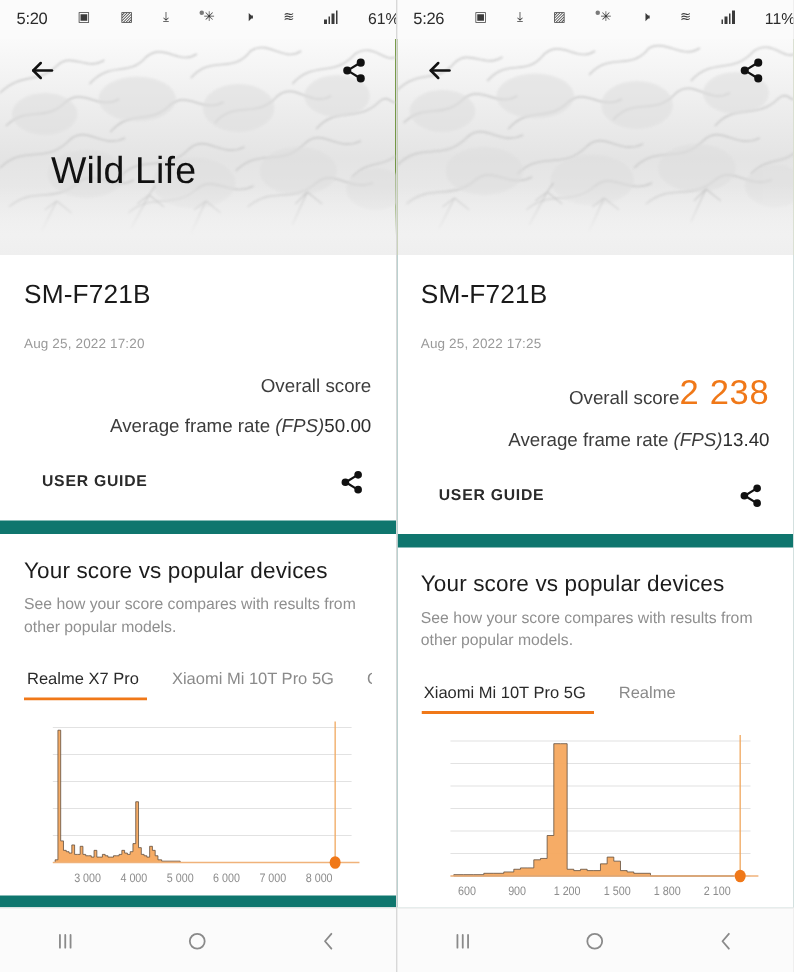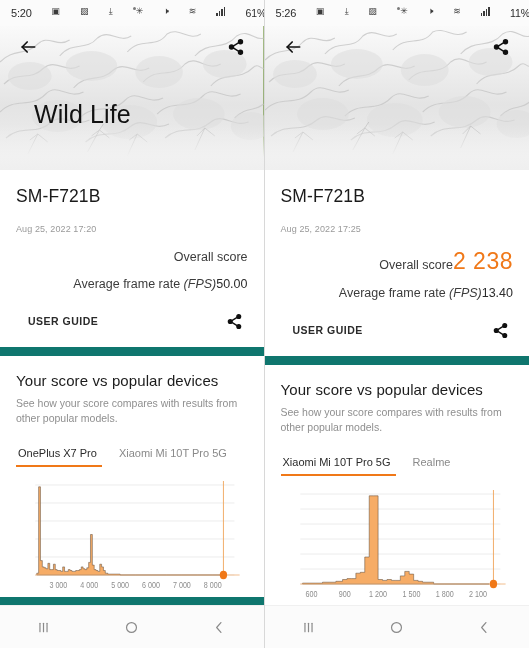--- a/index.html
+++ b/index.html
@@ -212,21 +212,21 @@
                 <line x1="8.3" y1="13.2" x2="15.7" y2="17.8"></line>
             </svg>
           </span>
         </div>
       </div>
 
       <div class="card">
         <div class="cmp-title">Your score vs popular devices</div>
         <div class="cmp-sub">See how your score compares with results from other popular models.</div>
         <div class="tabs">
-          <div class="tab active">OnePlus X7 Pro</div>
+          <div class="tab active">Realme X7 Pro</div>
           <div class="tab">Xiaomi Mi 10T Pro 5G</div>
           <div class="tab">One</div>
         </div>
         <div class="chart-wrap">
           <svg id="chart0" viewBox="0 0 265 118" preserveAspectRatio="none">
               <line x1="22" y1="6" x2="250" y2="6" stroke="#e2e2e2" stroke-width="0.7"></line>
               <line x1="22" y1="24" x2="250" y2="24" stroke="#e2e2e2" stroke-width="0.7"></line>
               <line x1="22" y1="42" x2="250" y2="42" stroke="#e2e2e2" stroke-width="0.7"></line>
               <line x1="22" y1="60" x2="250" y2="60" stroke="#e2e2e2" stroke-width="0.7"></line>
               <line x1="22" y1="78" x2="250" y2="78" stroke="#e2e2e2" stroke-width="0.7"></line>

